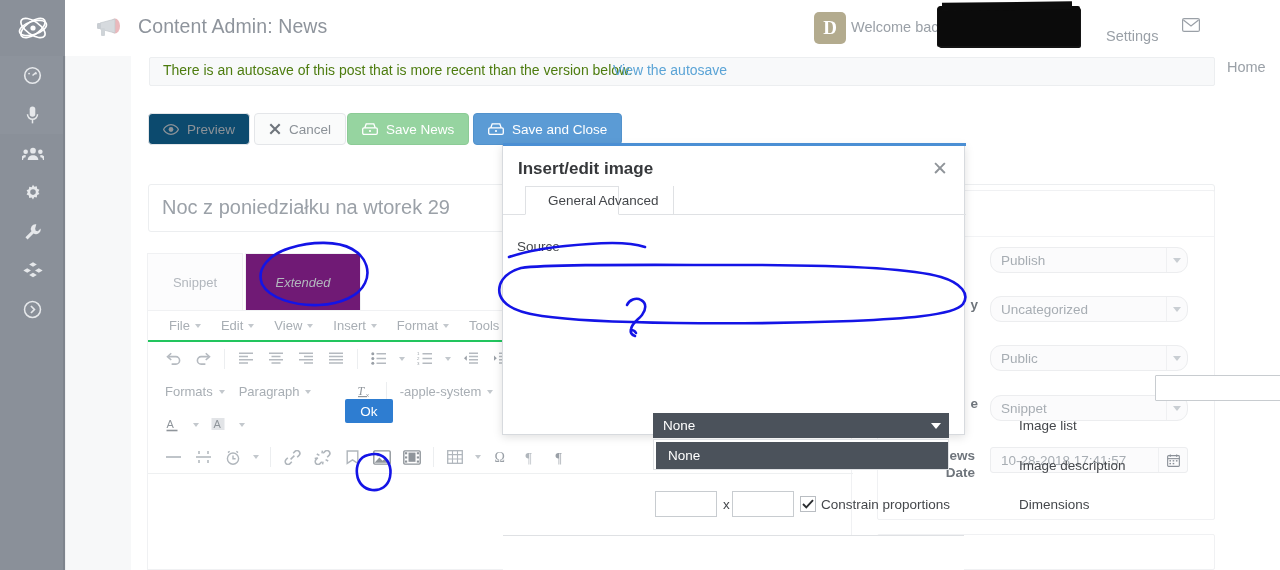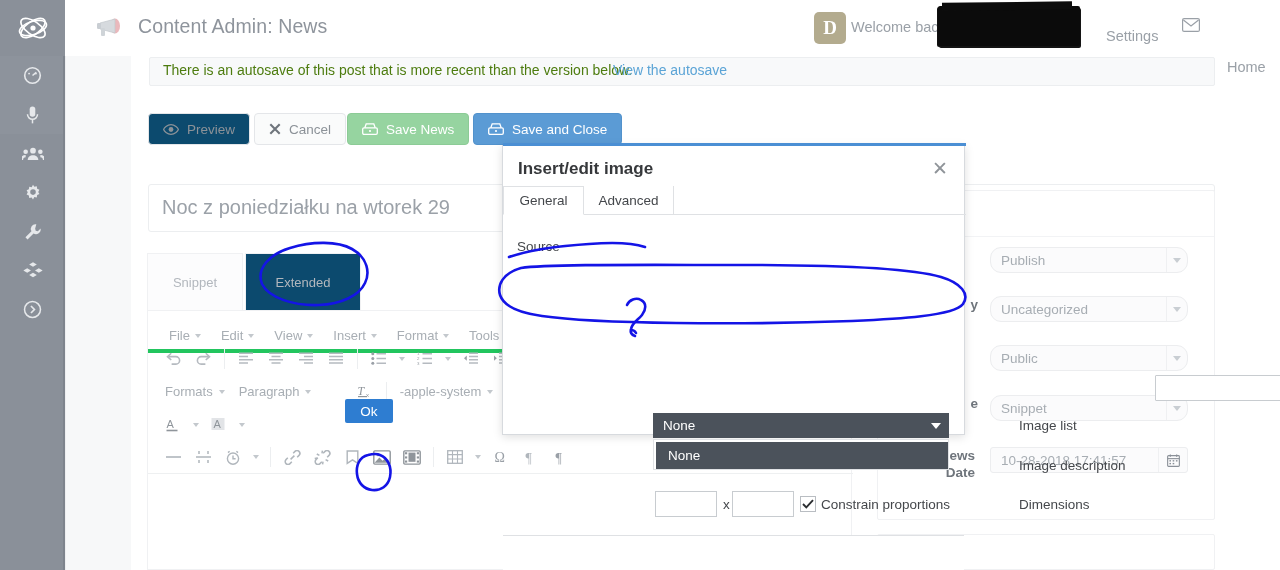--- a/index.html
+++ b/index.html
@@ -122,30 +122,30 @@
   }
 
   
   .etab {
     position: absolute; top: 253px; height: 58px;
     background:#fcfcfd; border:1px solid #f0f1f3; border-bottom:none;
     display:flex; align-items:center; justify-content:center;
     font-size: 13px; color:#b2b7bd; cursor:pointer;
   }
   #tab-snippet  { left: 147px; width: 96px; }
-  #tab-extended { left: 245px; width: 116px; background:#0c4a6e; }
+  #tab-extended { left: 245px; width: 116px; background:#701a75;font-style:italic; }
 
   
   #editor {
     position: absolute; left: 147px; top: 310px; width: 705px; height: 260px;
     background:#ffffff; border:1px solid #f0f1f3;
   }
   #menubar {
     position:absolute; left:0; top:0; width:705px; height:31px;
-    border-bottom:4px solid #22c55e; display:flex; align-items:center; padding-left:12px; gap:2px;margin-top:11px;
+    border-bottom:2px solid #22c55e; display:flex; align-items:center; padding-left:12px; gap:2px;
   }
   .menu-item {
     font-size: 13px; color:#a8aeb4; padding: 0 9px; cursor:pointer;
     display:flex; align-items:center; gap:5px;
   }
   .caret {
     width:0;height:0;border-left:3.5px solid transparent;border-right:3.5px solid transparent;
     border-top:4px solid #c3c8cd; display:inline-block;
   }
   .tbrow {
@@ -234,21 +234,21 @@
     font-size:19px; color:#8f9499; cursor:pointer; line-height:1;
   }
   #modal-tabs {
     position:absolute; left:0; top:40px; width:463px; height:29px;
     border-bottom:1px solid #dfe1e4;
   }
   .mtab {
     position:absolute; top:0; height:29px; display:flex; align-items:center; justify-content:center;
     font-size:13.5px; color:#44474b; cursor:pointer;
   }
-  #mtab-general { left:0; width:81px; background:#fff; border:1px solid #dfe1e4; border-bottom:1px solid #fff; }
+  #mtab-general { left:22px; width:94px; background:#fff; border:1px solid #dfe1e4; border-bottom:1px solid #fff; }
   #mtab-advanced{ left:81px; width:90px; border-right:1px solid #dfe1e4; }
   .mrow { position:absolute; left:0; width:463px; }
   .mlabel { position:absolute; left:14px; font-size:13.5px; color:#44474b; white-space:nowrap; }
   .mfield {
     position:absolute; left:150px; width:296px; height:26px;
     border:1px solid #c8ccd0; background:#fff; border-radius:1px;
   }
   #sel-imagelist {
     position:absolute; left:150px; top:267px; width:296px; height:25px;
     background:#4b525b; display:flex; align-items:center; cursor:pointer;

